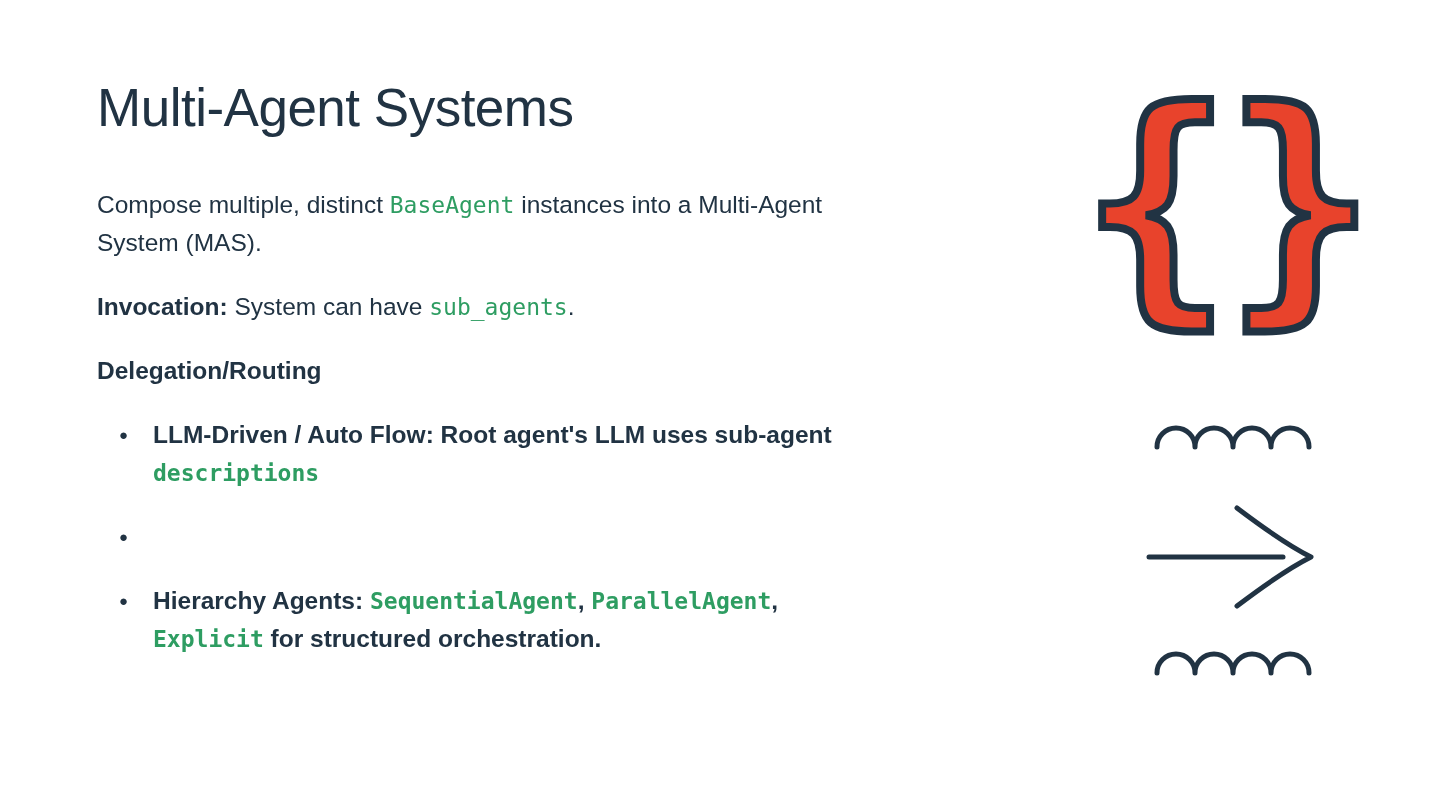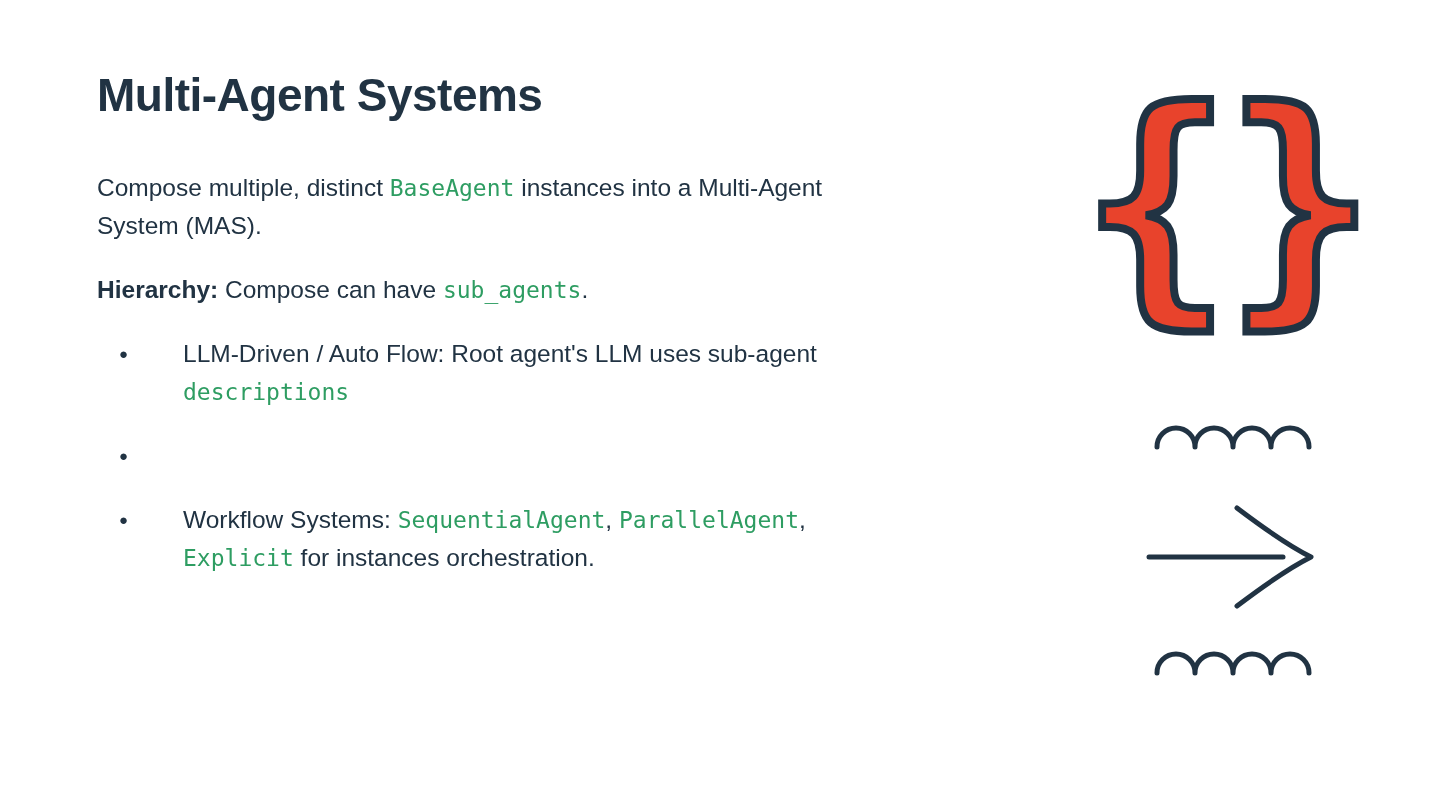--- a/index.html
+++ b/index.html
@@ -17,25 +17,25 @@
     height: 810px;
     background: #ffffff;
   }
   .content {
     position: absolute;
     left: 97px;
     top: 64px;
     width: 830px;
   }
   .title {
-    font-size: 46px;
-    font-weight: 700;
+    font-size: 53px;
+    font-weight: 400;
     color: #213343;
     letter-spacing: -0.5px;
-    margin: 4px 0 46px 0;
+    margin: 12px 0 46px 0;
     line-height: 1.2;
   }
   .body-text {
     font-size: 24.5px;
     line-height: 38px;
     color: #213343;
     margin: 0 0 26px 0;
     width: 800px;
   }
   .bold { font-weight: 700; }
@@ -59,22 +59,23 @@
   }
   .marker {
     font-size: 15px;
     line-height: 38px;
     margin-left: 22px;
     width: 16px;
     flex: 0 0 auto;
     color: #213343;
   }
   .bullet-text {
-    margin-left: 48px;
+    margin-left: 18px;
     width: 730px;
+    font-weight: bold;
   }
   .braces-icon {
     position: absolute;
     top: 58px;
     right: 72px;
     font-family: "DejaVu Sans Mono", monospace;
     font-weight: 700;
     font-size: 252px;
     line-height: 1.15;
     color: #E8432C;
@@ -101,37 +102,38 @@
 <body>
 
 <div class="slide">
 
   <div class="content">
 
     <h1 class="title">Multi-Agent Systems</h1>
 
     <p class="body-text"><span>Compose multiple, distinct </span><span class="code">BaseAgent</span><span> instances into a Multi-Agent System (MAS).</span></p>
 
-    <p class="body-text"><span class="bold">Hierarchy:</span><span> Compose can have </span><span class="code">sub_agents</span><span>.</span></p>
+    <p class="body-text"><span class="bold">Invocation:</span><span> System can have </span><span class="code">sub_agents</span><span>.</span></p>
 
+    <p class="body-text bold">Delegation/Routing</p>
 
     <ul class="bullet-list">
 
       <li class="bullet">
         <span class="marker">●</span>
         <div class="bullet-text"><span>LLM-Driven / Auto Flow: Root agent's LLM uses sub-agent </span><span class="code">descriptions</span></div>
       </li>
 
       <li class="bullet">
         <span class="marker">●</span>
       </li>
 
       <li class="bullet">
         <span class="marker">●</span>
-        <div class="bullet-text"><span>Workflow Systems: </span><span class="code">SequentialAgent</span><span>, </span><span class="code">ParallelAgent</span><span>, </span><span class="code">Explicit</span><span> for instances orchestration.</span></div>
+        <div class="bullet-text"><span>Hierarchy Agents: </span><span class="code">SequentialAgent</span><span>, </span><span class="code">ParallelAgent</span><span>, </span><span class="code">Explicit</span><span> for structured orchestration.</span></div>
       </li>
 
     </ul>
   </div>
 
   <div class="braces-icon">{}</div>
 
   <svg class="workflow-icon" viewBox="0 0 200 300" aria-hidden="true">
     <path d="M12,42 a19,19 0 0 1 38,0 a19,19 0 0 1 38,0 a19,19 0 0 1 38,0 a19,19 0 0 1 38,0"></path>
     <path d="M4,152 H138"></path>

